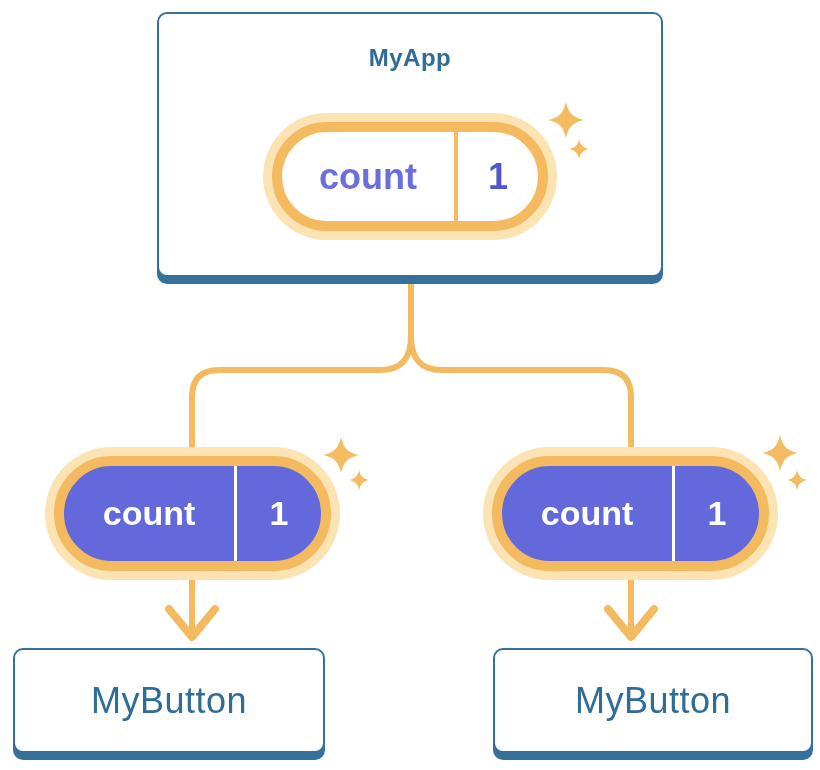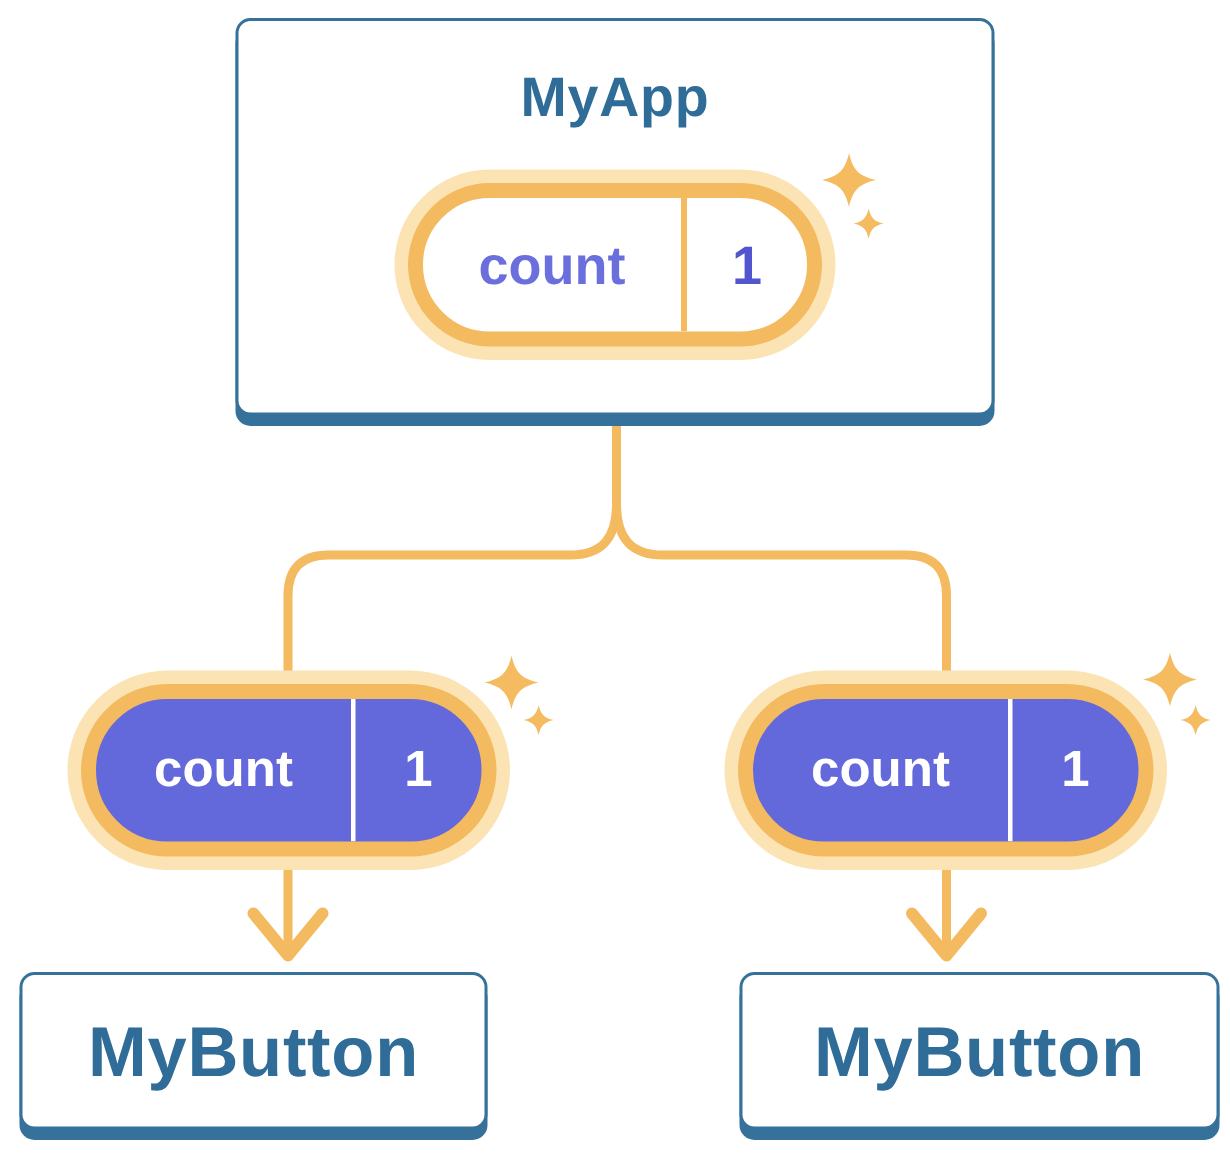--- a/index.html
+++ b/index.html
@@ -26,24 +26,24 @@
     z-index:2;
     box-sizing:border-box;
   }
   .card-title{
     position:absolute;left:0;right:0;
     text-align:center;
     color:var(--text-blue);
     font-weight:700;
     letter-spacing:0.5px;
   }
-  .root-card .card-title{top:30px;font-size:37px;}
+  .root-card .card-title{top:30px;font-size:24px;}
   .leaf-card{display:flex;align-items:center;justify-content:center;}
   .leaf-card .leaf-title{
-    color:var(--text-blue);font-weight:700;font-size:47px;letter-spacing:0.5px;
+    color:var(--text-blue);font-weight:400;font-size:36px;letter-spacing:0.5px;
   }
 
   .pill{
     position:absolute;
     border:10px solid var(--orange);
     border-radius:999px;
     box-shadow:0 0 0 9px var(--glow);
     display:flex;align-items:stretch;
     box-sizing:border-box;
     z-index:2;

